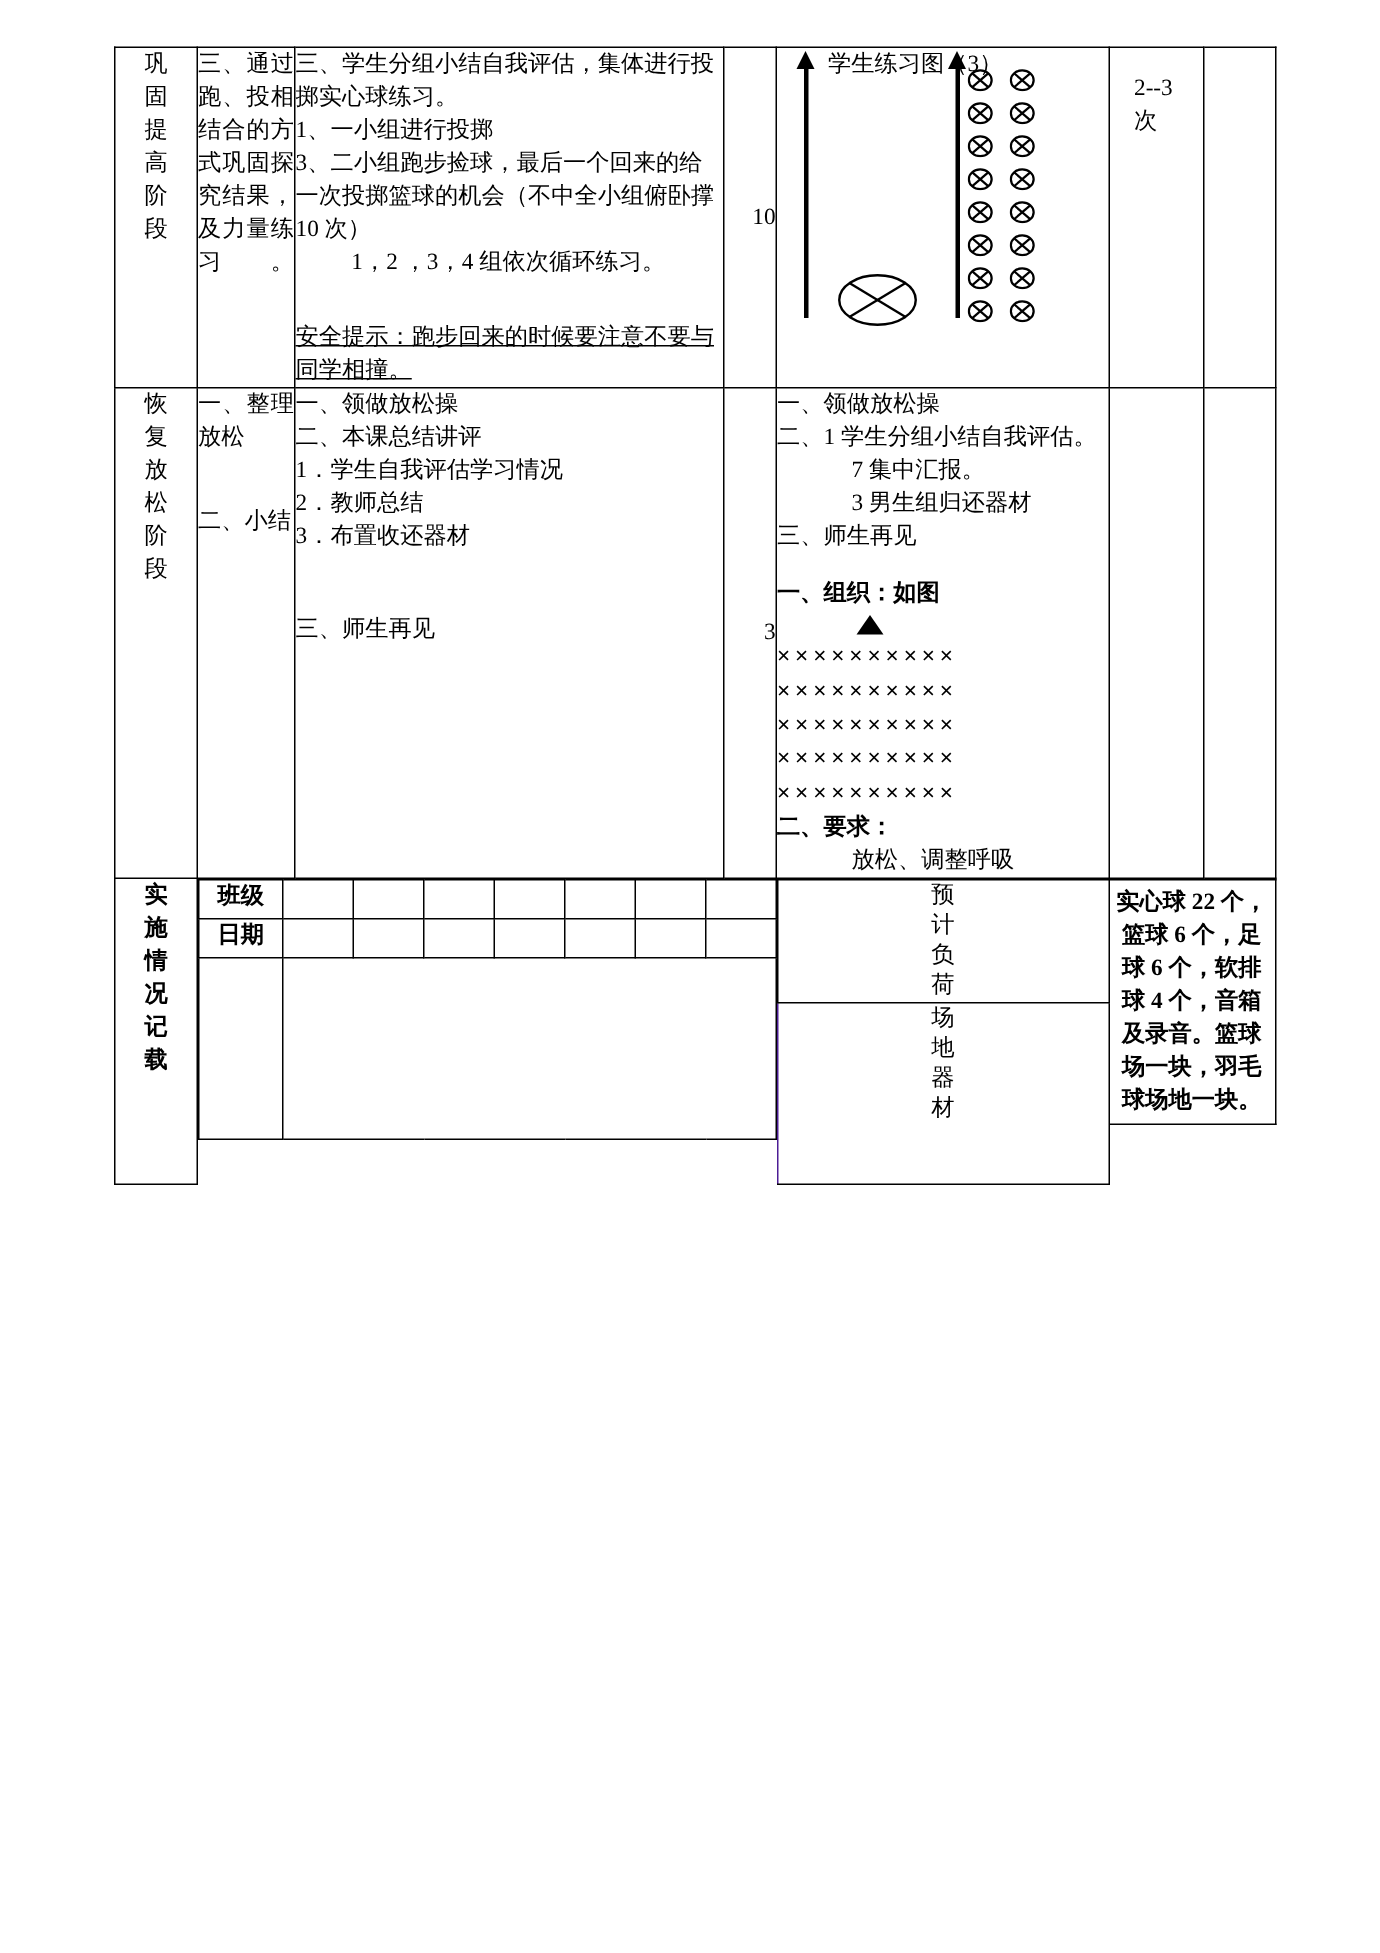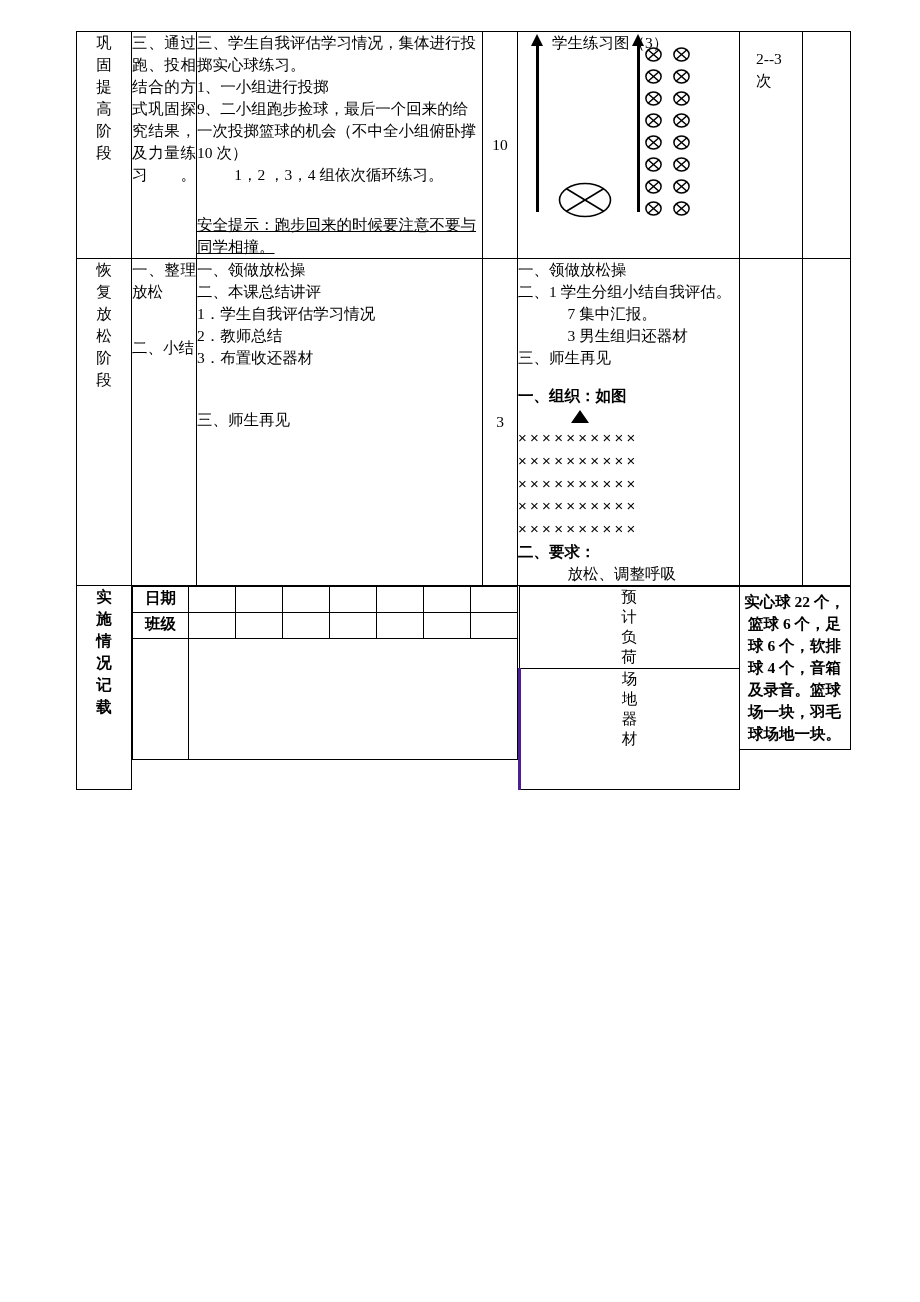--- a/index.html
+++ b/index.html
@@ -74,21 +74,21 @@
     padding: 5px 4px 5px 7px;
     line-height: 1.47;
   }
   .contentcell p { margin: 0; }
   .contentcell p.indent1 { text-indent: 2.4em; }
   .contentcell p.u { text-decoration: underline; margin-top: 28px; }
   .contentcell p.blank2 { height: 40px; }
 
   
   .timecell {
-    text-align: center;
+    text-align: right;
     vertical-align: middle;
     font-size: 15.5px;
   }
   .timecell.mid { vertical-align: middle; }
 
   
   .diagcell {
     padding: 4px 6px 5px 8px;
     position: relative;
     line-height: 1.47;
@@ -247,23 +247,23 @@
         <tr>
     <td class="vlabel">
       <span class="vtxt">巩固提高阶段</span>
     </td>
 
     <td class="methodcell">
       <p class="loose">三、通过跑、投相结合的方式巩固探究结果，及力量练习。</p>
     </td>
 
     <td class="contentcell">
-      <p>三、学生自我评估学习情况，集体进行投掷实心球练习。</p>
+      <p>三、学生分组小结自我评估，集体进行投掷实心球练习。</p>
       <p>1、一小组进行投掷</p>
-      <p>9、二小组跑步捡球，最后一个回来的给一次投掷篮球的机会（不中全小组俯卧撑 10 次）</p>
+      <p>3、二小组跑步捡球，最后一个回来的给一次投掷篮球的机会（不中全小组俯卧撑 10 次）</p>
       <p class="indent1">1，2 ，3，4 组依次循环练习。</p>
       <p class="u">安全提示：跑步回来的时候要注意不要与同学相撞。</p>
     </td>
 
     <td class="timecell mid">10</td>
 
     <td class="diagcell">
       <div class="diagram3">
         <div class="d3-title">学生练习图（3）</div>
 
@@ -443,31 +443,31 @@
           <col style="width:47px">
                 <col style="width:47px">
                 <col style="width:47px">
           <col style="width:47px">
                 <col style="width:47px">
                 <col style="width:47px">
           <col style="width:47px">
         </colgroup>
         <tbody>
                 <tr>
-          <td class="lbl">日期</td>
+          <td class="lbl">班级</td>
           <td class="empty"></td>
           <td class="empty"></td>
           <td class="empty"></td>
           <td class="empty"></td>
           <td class="empty"></td>
           <td class="empty"></td>
           <td class="empty"></td>
         </tr>
         <tr>
-          <td class="lbl">班级</td>
+          <td class="lbl">日期</td>
           <td class="empty"></td>
           <td class="empty"></td>
           <td class="empty"></td>
           <td class="empty"></td>
           <td class="empty"></td>
           <td class="empty"></td>
           <td class="empty"></td>
         </tr>
         <tr>
           <td style="height:120px;border-right:1px solid #000"></td>
@@ -479,21 +479,21 @@
 
     <td style="padding:0;vertical-align:top;border:none">
       <table class="subtbl">
         <tbody>
                 <tr>
           <td class="loadcell" style="height:50px;border-top:1px solid #000;border-left:1px solid #000;border-right:1px solid #000;border-bottom:1px solid #000">
             <span class="vtxt">预计负荷</span>
           </td>
         </tr>
         <tr>
-          <td class="loadcell" style="height:120px;border-left:3px solid #4c1d95;border-right:1px solid #000;border-bottom:1px solid #000">
+          <td class="loadcell" style="height:120px;border-left:1px solid #4c1d95;border-right:1px solid #000;border-bottom:1px solid #000">
             <span class="vtxt">场地器材</span>
           </td>
         </tr>
       </tbody>
             </table>
     </td>
 
     <td colspan="2" style="padding:0;vertical-align:top;border:none">
       <table class="subtbl">
         <tbody>

